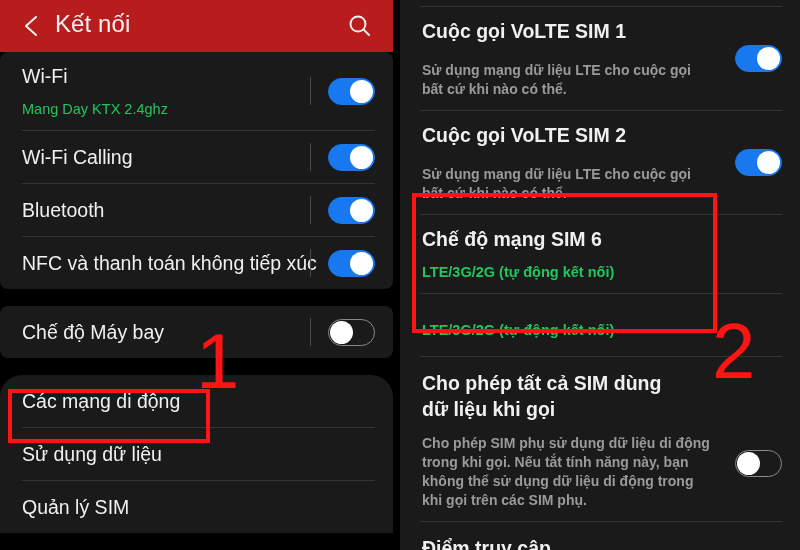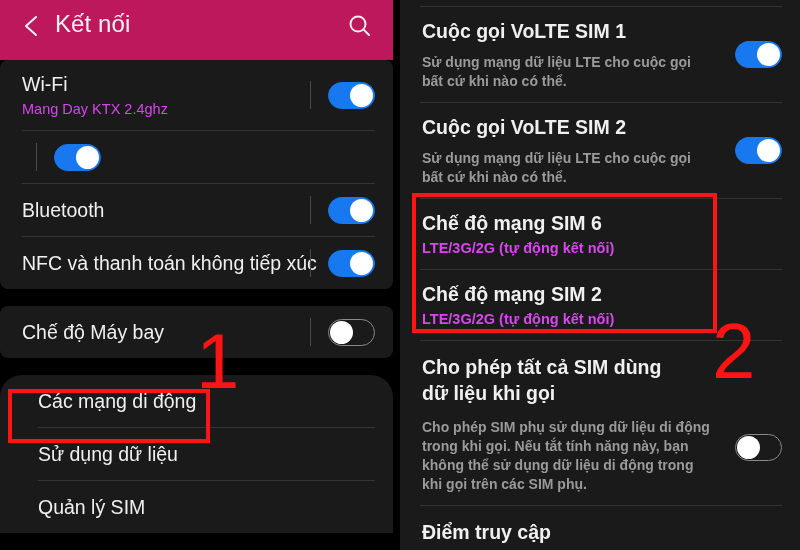--- a/index.html
+++ b/index.html
@@ -23,22 +23,22 @@
     height: 550px;
     overflow: hidden;
     background: #000000;
   }
   #panel-left  { left: 0;   width: 393px; }
   #panel-right { left: 400px; width: 400px; }
 
   
   .header {
     position: relative;
-    height: 60px;
-    background: #be185d;
+    height: 52px;
+    background: #b91c1c;
   }
   .back-icon {
     position: absolute;
     left: 21px; top: 12px;
     width: 22px; height: 28px;
     cursor: pointer;
   }
   .back-icon svg { display: block; }
   .header-title {
     position: absolute;
@@ -54,21 +54,21 @@
     cursor: pointer;
   }
 
   
   .card {
     background: #1a1a1a;
     border-radius: 22px;
     margin: 0 0 0 0;
     position: relative;
   }
-  .card.top-round  { border-radius: 22px 22px 0 0; padding-left: 16px; }
+  .card.top-round  { border-radius: 22px 22px 0 0; }
   .card.flat       { border-radius: 0; }
   .card.full-round { border-radius: 8px; }
   .gap-16 { height: 17px; background: #000; }
 
   
   .row {
     position: relative;
     display: flex;
     align-items: center;
     padding: 0 18px 0 22px;
@@ -79,29 +79,29 @@
   .row-texts { flex: 1 1 auto; min-width: 0; padding: 11px 0; }
   .row-title {
     font-size: 19.5px;
     color: #f0f0f0;
     line-height: 26px;
     white-space: nowrap;
   }
   .row-title.wrap { white-space: normal; }
   .row-sub-blue {
     font-size: 14.5px;
-    color: #d946ef;
+    color: #22c55e;
     line-height: 20px;
-    margin-top: 2px;
+    margin-top: 10px;
   }
   .row-sub-grey {
     font-size: 14px;
     color: #9a9a9a;
     line-height: 19px;
-    margin-top: 9px;
+    margin-top: 17px;
   }
 
   
   .divider {
     height: 1px;
     background: #343434;
     margin-left: 22px;
     margin-right: 18px;
   }
   .divider.r { margin-left: 20px; margin-right: 18px; }
@@ -193,20 +193,23 @@
           <div class="vbar"></div>
           <div class="switch on">
             <div class="knob"></div>
           </div>
         </div>
       </div>
 
       <div class="divider"></div>
 
       <div class="row">
+        <div class="row-texts">
+          <div class="row-title">Wi-Fi Calling</div>
+        </div>
         <div class="toggle-wrap">
           <div class="vbar"></div>
           <div class="switch on">
             <div class="knob"></div>
           </div>
         </div>
       </div>
 
       <div class="divider"></div>
 
@@ -322,21 +325,20 @@
         <div class="row-texts">
           <div class="row-title">Chế độ mạng SIM 6</div>
           <div class="row-sub-blue">LTE/3G/2G (tự động kết nối)</div>
         </div>
       </div>
 
       <div class="divider r"></div>
 
       <div class="row" style="min-height:62px;">
         <div class="row-texts">
-          <div class="row-title">Chế độ mạng SIM 2</div>
           <div class="row-sub-blue">LTE/3G/2G (tự động kết nối)</div>
         </div>
       </div>
 
       <div class="divider r"></div>
 
       <div class="row" style="align-items:center;">
         <div class="row-texts" style="padding-top:13px;">
           <div class="row-title wrap" style="max-width:268px;">Cho phép tất cả SIM dùng dữ liệu khi gọi</div>
           <div class="row-sub-grey" style="max-width:292px; margin-top:12px;">Cho phép SIM phụ sử dụng dữ liệu di động trong khi gọi. Nếu tắt tính năng này, bạn không thể sử dụng dữ liệu di động trong khi gọi trên các SIM phụ.</div>

